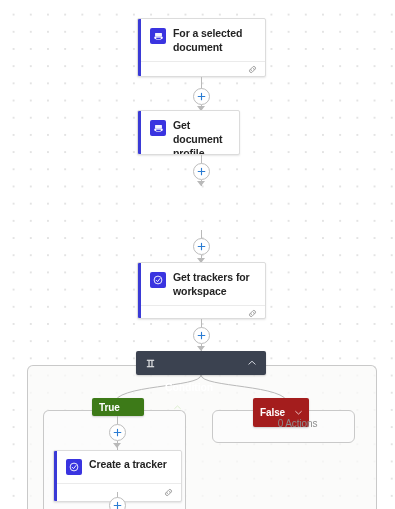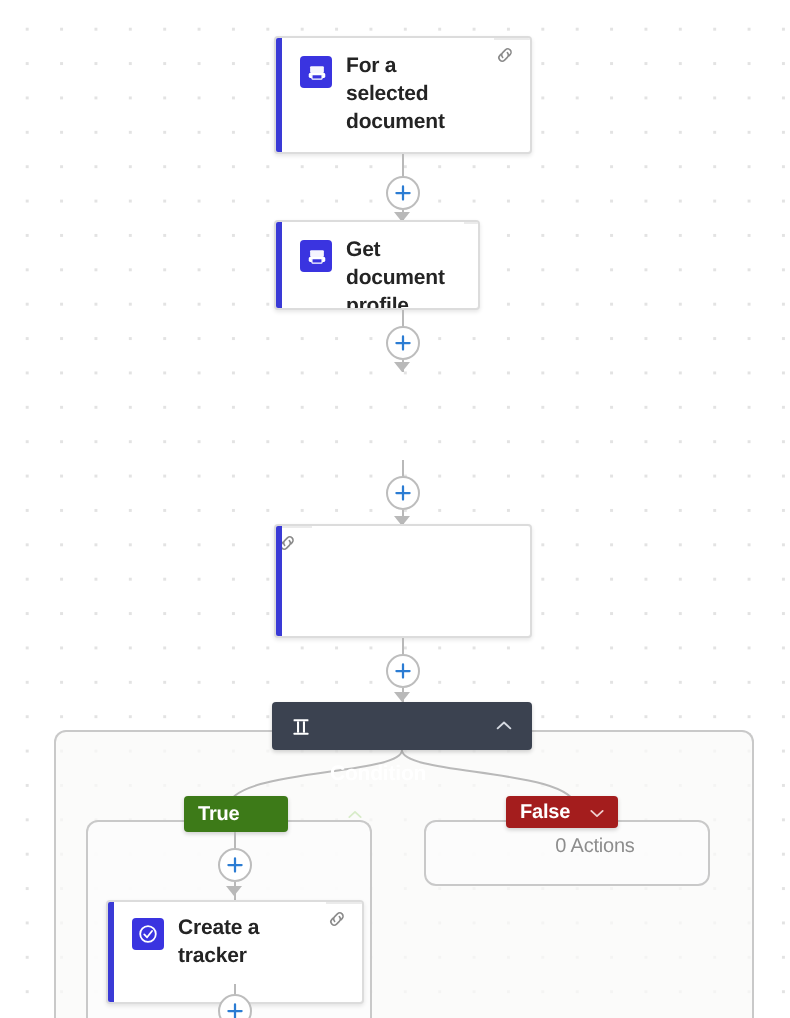--- a/index.html
+++ b/index.html
@@ -42,21 +42,21 @@
   }
   .plusbtn svg { display:block; }
 
   
   .card {
     position: absolute;
     background: #ffffff;
     border: 1px solid #dcdcdc;
     border-radius: 2px;
     box-shadow: 0 1px 2px rgba(0,0,0,0.10);
-    display: flex; flex-direction: row;
+    display: flex; flex-direction: column;
     overflow: hidden;
   }
   .card .accent {
     position: absolute;
     left: 0; top: 0; bottom: 0;
     width: 3px;
     background: #3a3ad6;
   }
   .card.selected {
     border: 2px solid #0f5fb0;
@@ -227,20 +227,29 @@
   <div class="plusbtn" style="left:193px; top:238px;">
     <svg width="9" height="9" viewBox="0 0 12 12" aria-hidden="true">
       <path d="M6 1.6v8.8M1.6 6h8.8" stroke="#2b7cd3" stroke-width="1.5" stroke-linecap="round"></path>
     </svg>
   </div>
   <div class="vline" style="left:201px; top:255px; height:8px;"></div>
   <div class="arrowhead" style="left:197px; top:258px;"></div>
 
   <div class="card" style="left:137px; top:262px; width:129px; height:57px;">
     <div class="accent"></div>
+    <div class="card-body">
+      <div class="card-icon">
+        <svg width="12" height="12" viewBox="0 0 16 16" aria-hidden="true">
+          <circle cx="8" cy="8" r="5.2" fill="none" stroke="#ffffff" stroke-width="1.2"></circle>
+          <path d="M5.5 8.3l1.9 1.9 3.3-4.2" fill="none" stroke="#ffffff" stroke-width="1.2" stroke-linecap="round" stroke-linejoin="round"></path>
+        </svg>
+      </div>
+      <div class="card-title">Get trackers for workspace</div>
+    </div>
     <div class="card-foot">
       <span>
         <svg width="11" height="11" viewBox="0 0 16 16" aria-hidden="true">
           <path d="M6.3 9.7a2.4 2.4 0 0 1 0-3.4l2-2a2.4 2.4 0 0 1 3.4 3.4l-.9.9" fill="none" stroke="#8a8a8a" stroke-width="1.15" stroke-linecap="round"></path>
           <path d="M9.7 6.3a2.4 2.4 0 0 1 0 3.4l-2 2a2.4 2.4 0 0 1-3.4-3.4l.9-.9" fill="none" stroke="#8a8a8a" stroke-width="1.15" stroke-linecap="round"></path>
         </svg>
       </span>
     </div>
   </div>
 
@@ -322,21 +331,21 @@
 
   <div class="vline" style="left:117px; top:492px; height:6px;"></div>
   <div class="plusbtn" style="left:109px; top:497px;">
     <svg width="9" height="9" viewBox="0 0 12 12" aria-hidden="true">
       <path d="M6 1.6v8.8M1.6 6h8.8" stroke="#2b7cd3" stroke-width="1.5" stroke-linecap="round"></path>
     </svg>
   </div>
 
   <div class="branch-box" style="left:212px; top:410px; width:143px; height:33px;"></div>
 
-  <div class="branch-label false" style="left:253px; top:398px; width:56px; height:16px;">
+  <div class="branch-label false" style="left:253px; top:398px; width:56px; height:29px;">
     <span class="lbl">False</span>
     <span style="display:flex;">
       <svg width="9" height="9" viewBox="0 0 12 12" aria-hidden="true">
         <path d="M2.2 4.6L6 8.1l3.8-3.5" fill="none" stroke="#f0cfcf" stroke-width="1.2" stroke-linecap="round" stroke-linejoin="round"></path>
       </svg>
     </span>
   </div>
 
   <div class="zero-actions" style="left:212px; top:418px; width:171px;">0 Actions</div>
 

